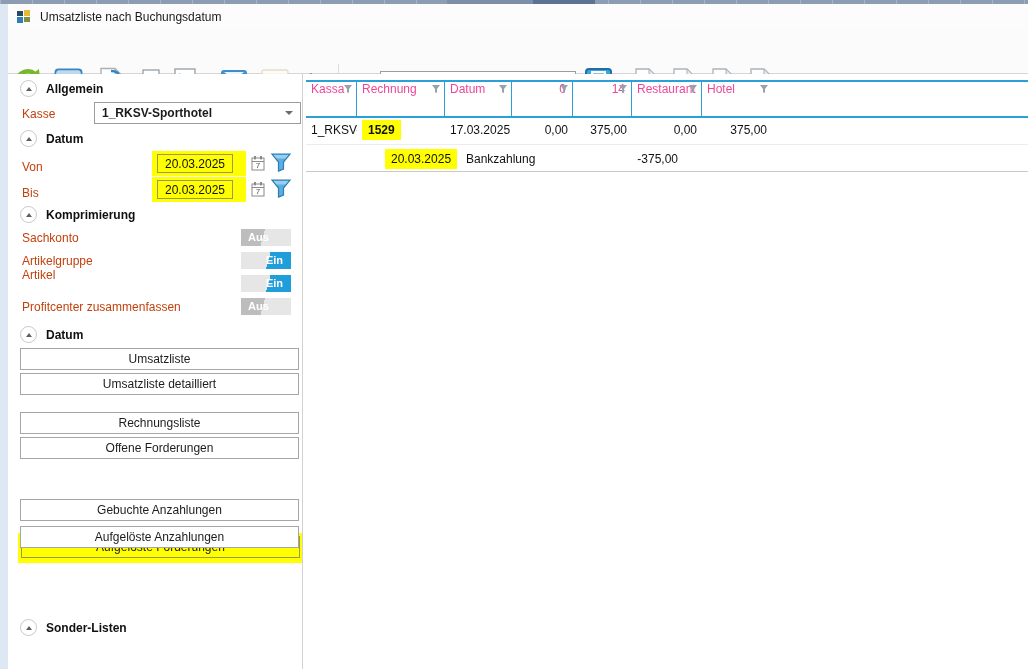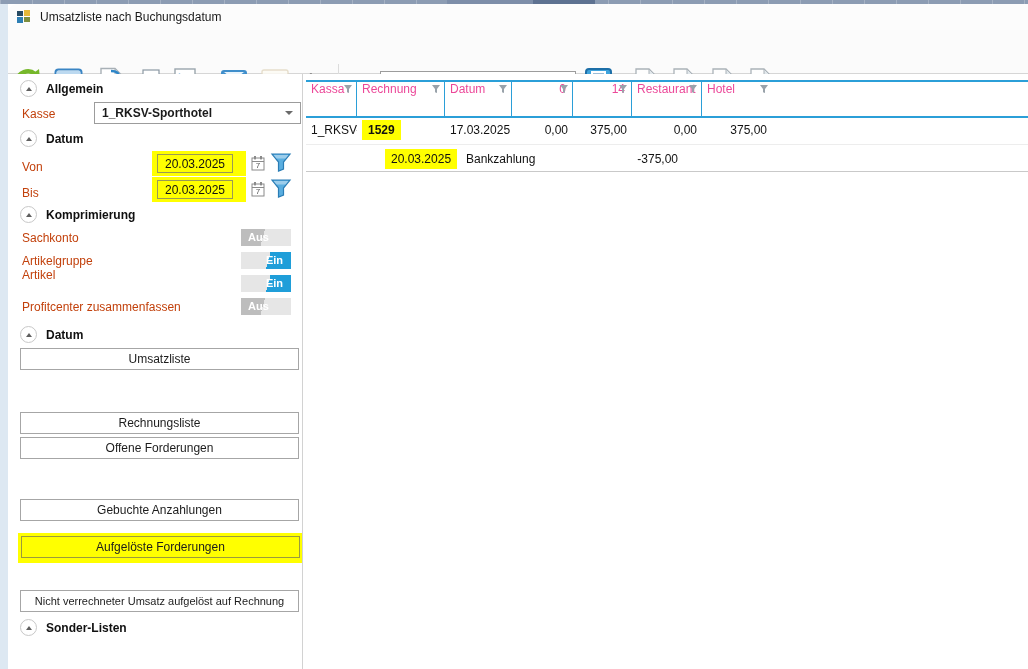--- a/index.html
+++ b/index.html
@@ -317,29 +317,30 @@
     </div>
 
     <div class="sec" style="top:252px">
       <span class="circ">
           <span class="tri"></span>
         </span>
       <b>Datum</b>
     </div>
 
     <div class="sbtn" style="top:274px">Umsatzliste</div>
+    <div class="sbtn" style="top:299px">Umsatzliste detailliert</div>
     <div class="sbtn" style="top:338px">Rechnungsliste</div>
     <div class="sbtn" style="top:363px">Offene Forderungen</div>
 
     <div id="hlwrap">
       <div class="sbtn">Aufgelöste Forderungen</div>
     </div>
 
     <div class="sbtn" style="top:425px">Gebuchte Anzahlungen</div>
-    <div class="sbtn tight" style="top:516px">Nicht verrechneter Umsatz aufgelöst auf Rechnung</div>
+    <div class="sbtn" style="top:452px">Aufgelöste Anzahlungen</div>
 
     <div class="sec" style="top:545px">
       <span class="circ">
           <span class="tri"></span>
         </span>
       <b>Sonder-Listen</b>
     </div>
   </div>
 
   <div class="abs" id="divider"></div>

